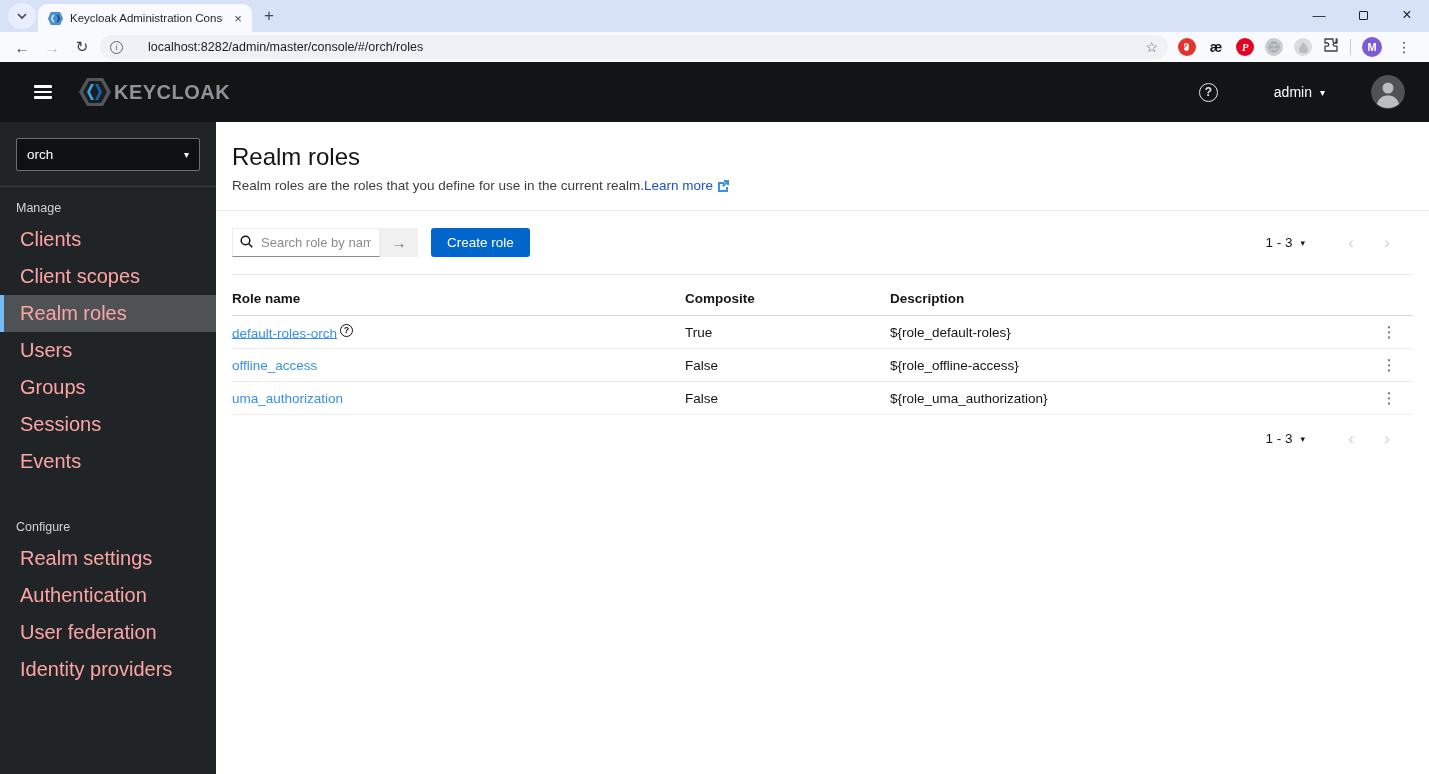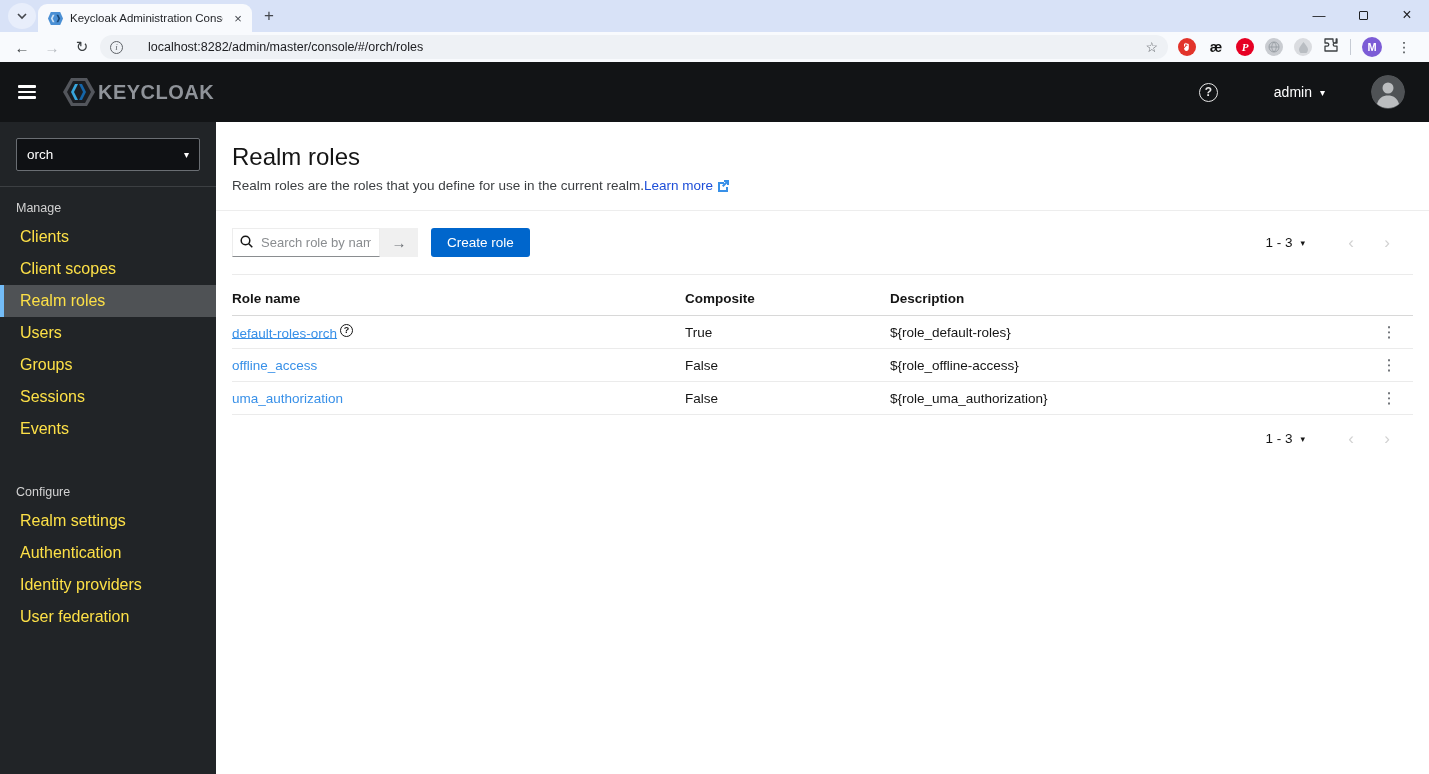--- a/index.html
+++ b/index.html
@@ -27,21 +27,21 @@
   .star { font-size:14px; color:#5f6368; flex:none; }
   .ext-area { display:flex; align-items:center; gap:11px; padding:0 4px; }
   .ext-ico { width:18px; height:18px; border-radius:50%; display:flex; align-items:center; justify-content:center; font-size:11px; font-weight:bold; }
   .ext-text { background:transparent; color:#111; font-size:14px; font-weight:bold; }
   .puzzle { color:#3c4043; }
   .vsep { width:1px; height:16px; background:#c6cbd4; }
   .profile-badge { width:20px; height:20px; border-radius:50%; background:#7c5cd6; color:#fff; font-size:11px; font-weight:bold; display:flex; align-items:center; justify-content:center; }
   .menu-dots { color:#3c4043; font-size:14px; padding:0 4px; }
 
   
-  .masthead { height:60px; background:#121416; display:flex; align-items:center; padding:0 24px 0 18px; }
+  .masthead { height:60px; background:#121416; display:flex; align-items:center; padding:0 24px 0 34px; }
   .hamburger { width:18px; display:flex; flex-direction:column; gap:3px; margin-right:26px; cursor:pointer; }
   .hamburger span { height:2.5px; background:#fff; border-radius:1px; }
   .brand { display:flex; align-items:center; gap:2px; }
   .brand-text { font-size:20px; font-weight:bold; color:#8f9399; letter-spacing:0.5px; }
   .mast-spacer { flex:1; }
   .help-circle { width:19px; height:19px; border:1.5px solid #e6e6e6; border-radius:50%; color:#e6e6e6; font-size:12px; font-weight:bold; display:flex; align-items:center; justify-content:center; margin-right:56px; }
   .user-menu { display:flex; align-items:center; gap:8px; color:#fff; font-size:14px; margin-right:46px; }
   .user-caret { font-size:10px; color:#fff; }
   .avatar { width:34px; height:34px; border-radius:50%; background:#btransparent; overflow:hidden; }
 
@@ -49,21 +49,21 @@
   .app-body { display:flex; height:652px; }
 
   
   .sidebar { width:216px; background:#212427; color:#fff; padding-top:16px; flex:none; display:flex; flex-direction:column; }
   .realm-select { margin:0 16px; height:33px; background:#0f1114; border:1px solid #6a6e73; border-radius:2px; display:flex; align-items:center; justify-content:space-between; padding:0 10px; font-size:13.5px; color:#fff; cursor:pointer; }
   .realm-caret { font-size:10px; color:#fff; }
   .side-divider { border-bottom:1px solid #3c3f42; margin-top:15px; }
   .nav-section { padding-top:14px; }
   .nav-section.second { margin-top:26px; }
   .section-label { padding:0 16px 6px 16px; font-size:12.5px; color:#d2d2d2; }
-  .nav-item { padding:7px 16px; font-size:16px; color:#fde047; cursor:pointer; border-left:4px solid transparent; }
+  .nav-item { padding:7px 16px; font-size:20px; color:#fca5a5; cursor:pointer; border-left:4px solid transparent; }
   .nav-item.active { background:#4f5255; border-left:4px solid #73bcf7; }
 
   
   .main { flex:1; background:#fff; color:#151515; min-width:0; }
   .page-header { padding:21px 24px 17px 16px; border-bottom:1px solid #ededed; }
   .page-title { font-size:24px; font-weight:500; color:#151515; margin-bottom:7px; }
   .page-sub { font-size:13.5px; color:#3c3f42; display:flex; align-items:center; }
   .learn-more { color:#1d4ed8; display:inline-flex; align-items:center; gap:4px; cursor:pointer; text-decoration:none; font-size:13.5px; }
 
   .content { padding:17px 16px 0 16px; }
@@ -207,22 +207,22 @@
       <div class="nav-item">Users</div>
       <div class="nav-item">Groups</div>
       <div class="nav-item">Sessions</div>
       <div class="nav-item">Events</div>
     </div>
 
     <div class="nav-section second">
       <div class="section-label">Configure</div>
       <div class="nav-item">Realm settings</div>
       <div class="nav-item">Authentication</div>
+      <div class="nav-item">User federation</div>
       <div class="nav-item">Identity providers</div>
-      <div class="nav-item">User federation</div>
     </div>
   </div>
 
   <div class="main">
     <div class="page-header">
       <div class="page-title">Realm roles</div>
       <div class="page-sub">
         <span>Realm roles are the roles that you define for use in the current realm.</span>
         <a class="learn-more">
           <span>Learn more</span>

